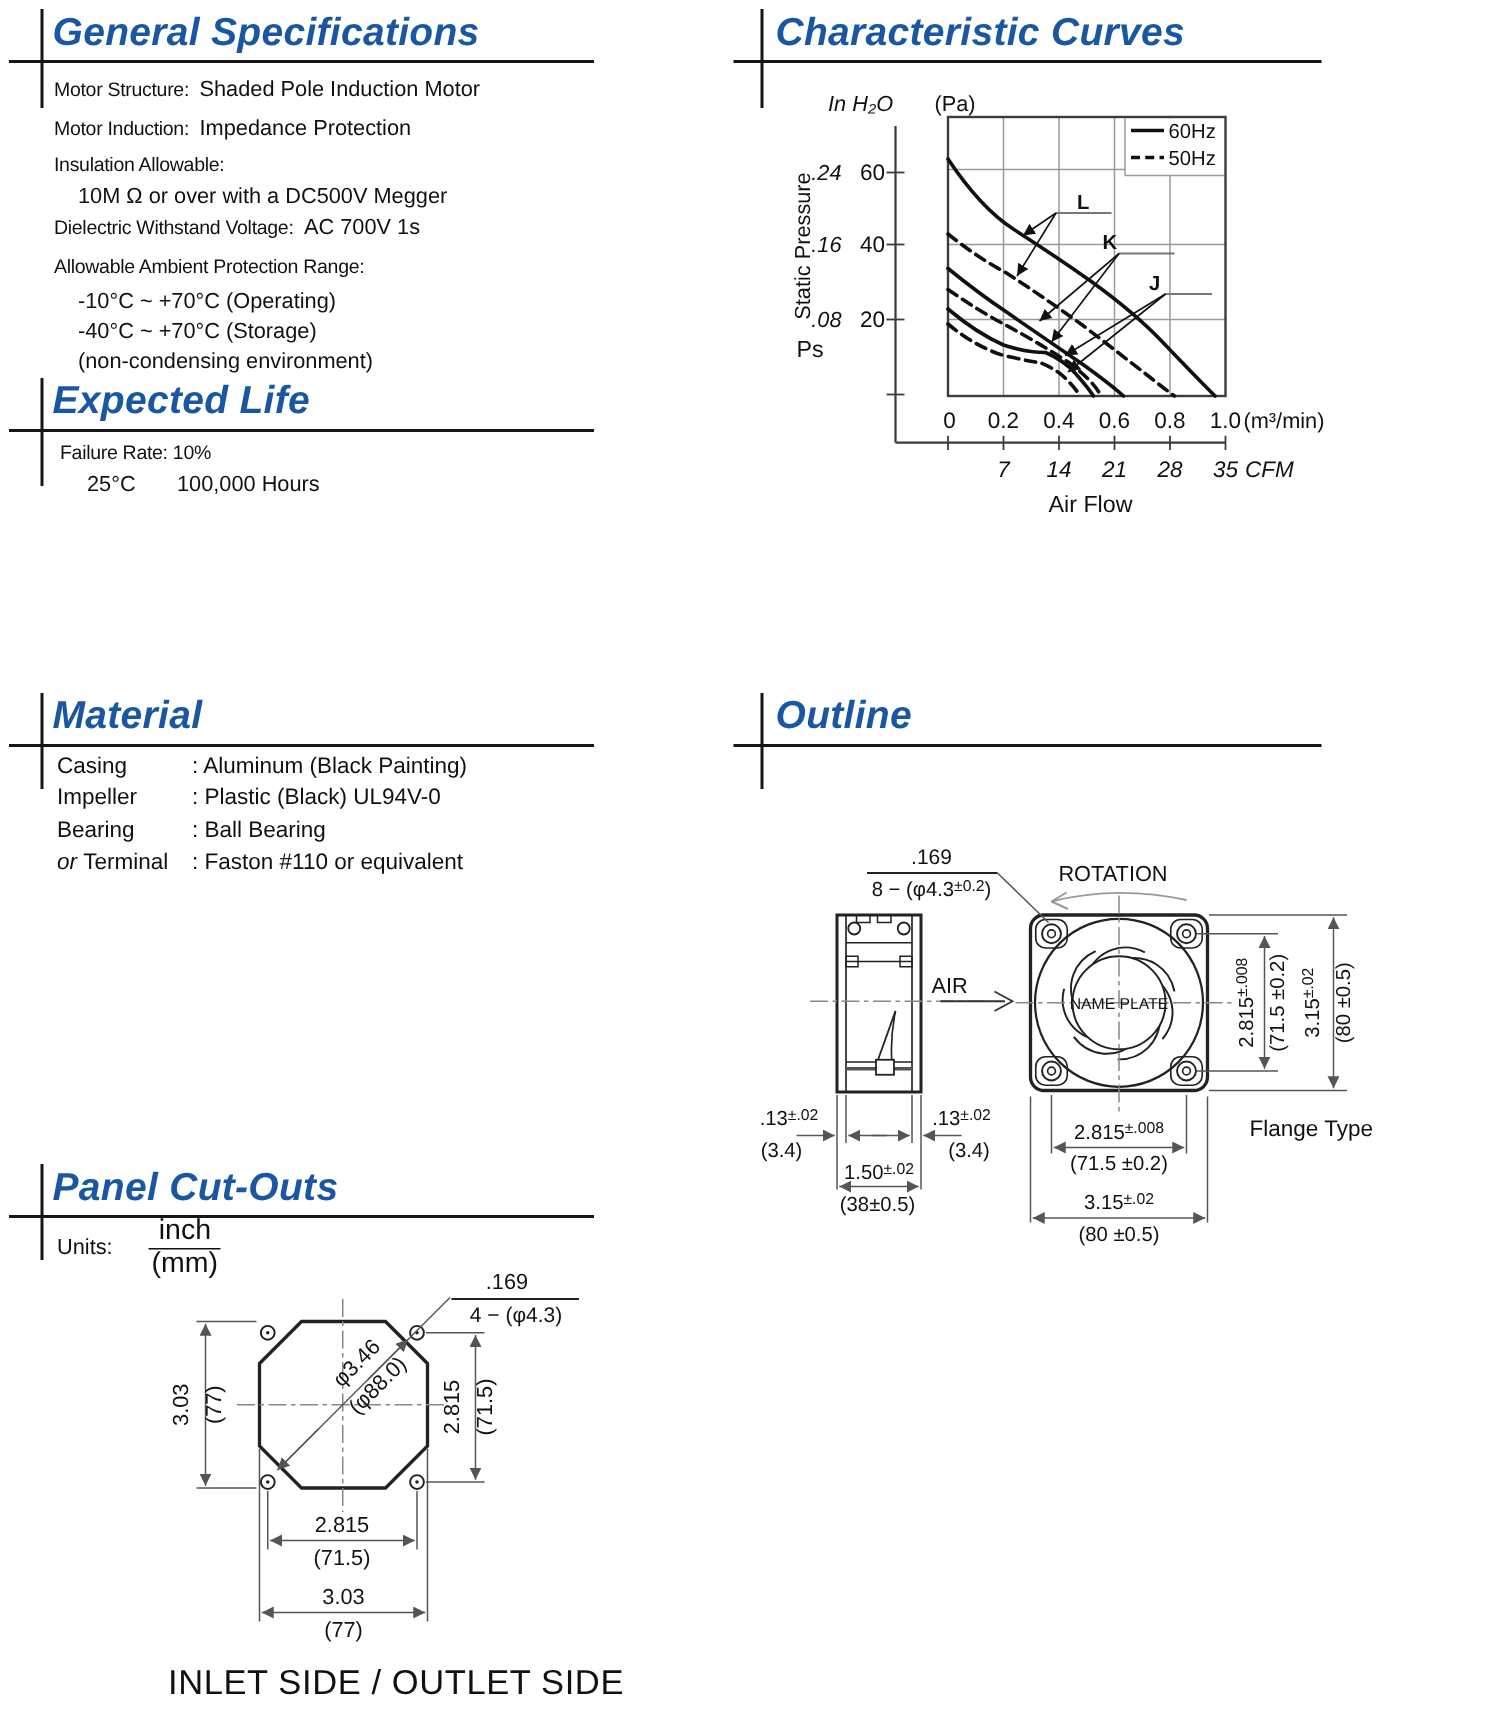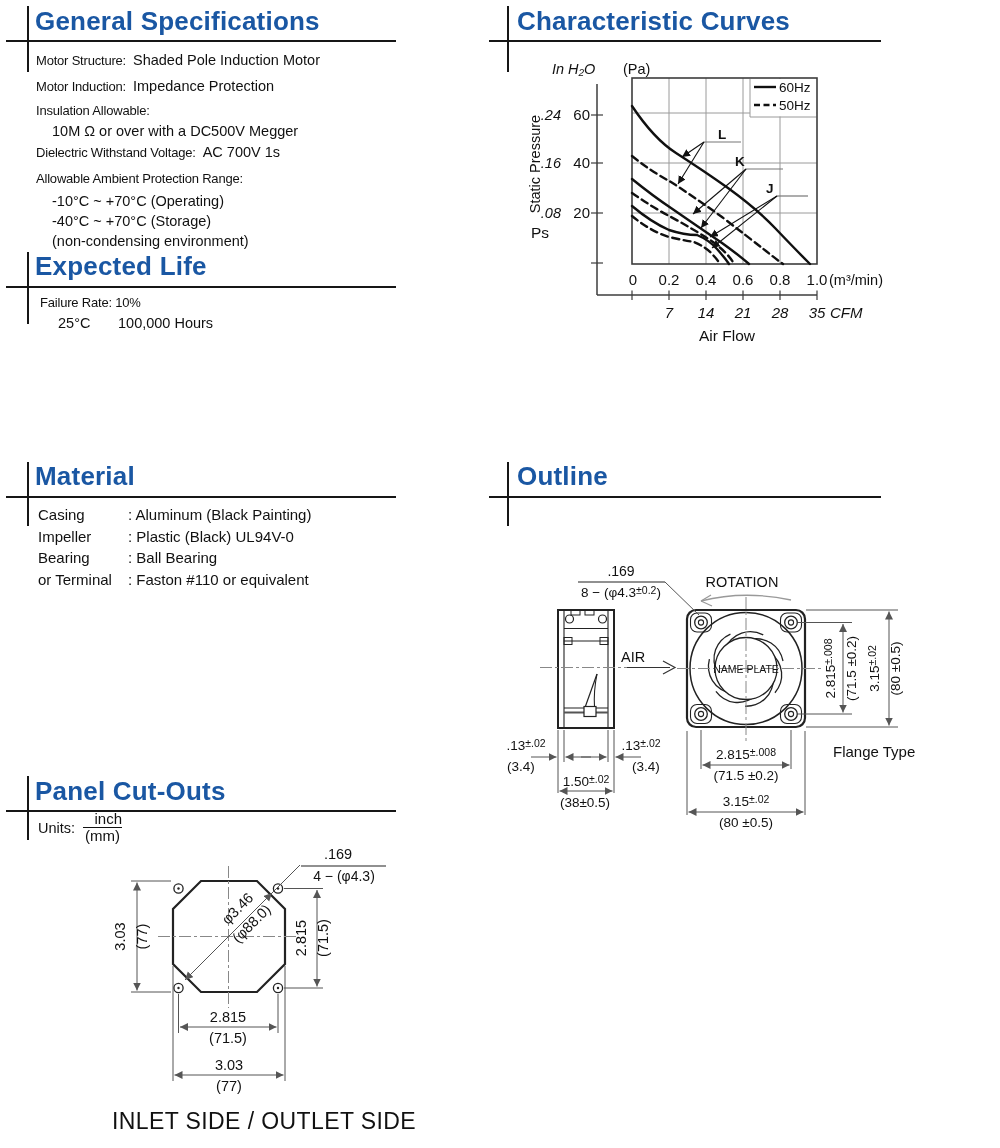--- a/index.html
+++ b/index.html
@@ -1,31 +1,31 @@
 <!DOCTYPE html>
 <html style="--accent: #1a57a3;"><head>
 <meta charset="utf-8">
 <style>
   html,body{margin:0;padding:0}
   body{position:relative;width:1000px;height:1148px;background:#fff;
        font-family:"Liberation Sans","DejaVu Sans",sans-serif;color:#111;overflow:hidden}
-  .sec-title{position:absolute;font-weight:bold;color:var(--accent,#1a57a3);
+  .sec-title{position:absolute;font-style:italic;font-weight:bold;color:var(--accent,#1a57a3);
              font-size:26px;white-space:nowrap;letter-spacing:.2px}
   .rule{position:absolute;height:2px;background:#161616}
   .vtick{position:absolute;width:2px;background:#161616}
   .spec-row{position:absolute;white-space:nowrap}
   .spec-label{font-size:13px;letter-spacing:-0.2px}
   .spec-val{font-size:14.5px;margin-left:7px}
   .spec-sub{position:absolute;font-size:14.5px;white-space:nowrap}
   .mat{position:absolute;left:38px;top:502px;font-size:15px}
-  .mat-row{display:flex;height:21.4px;align-items:flex-end;white-space:nowrap}
+  .mat-row{display:flex;height:21.4px;align-items:flex-start;white-space:nowrap}
   .mat-label{width:90px}
-  .it{}
+  .it{font-style:italic}
   .units{position:absolute;left:38px;top:811px;display:flex;align-items:center;font-size:14.5px}
-  .units .frac{margin-left:8px;text-align:right;font-size:15px;line-height:1.08}
+  .units .frac{margin-left:24px;text-align:center;font-size:19px;line-height:1.08}
   .units .frac .bot{border-top:1.6px solid #111;padding:0 2px}
   .footer{position:absolute;left:112px;top:1108px;font-size:23px;letter-spacing:.4px;white-space:nowrap}
   svg{position:absolute;overflow:visible}
   svg text{font-family:"Liberation Sans","DejaVu Sans",sans-serif;fill:#111}
 </style>
 </head>
 <body>
 
 <div class="sec-title" style="left:35px;top:6px">General Specifications</div>
 <div class="rule" style="left:6px;top:40px;width:390px"></div>

